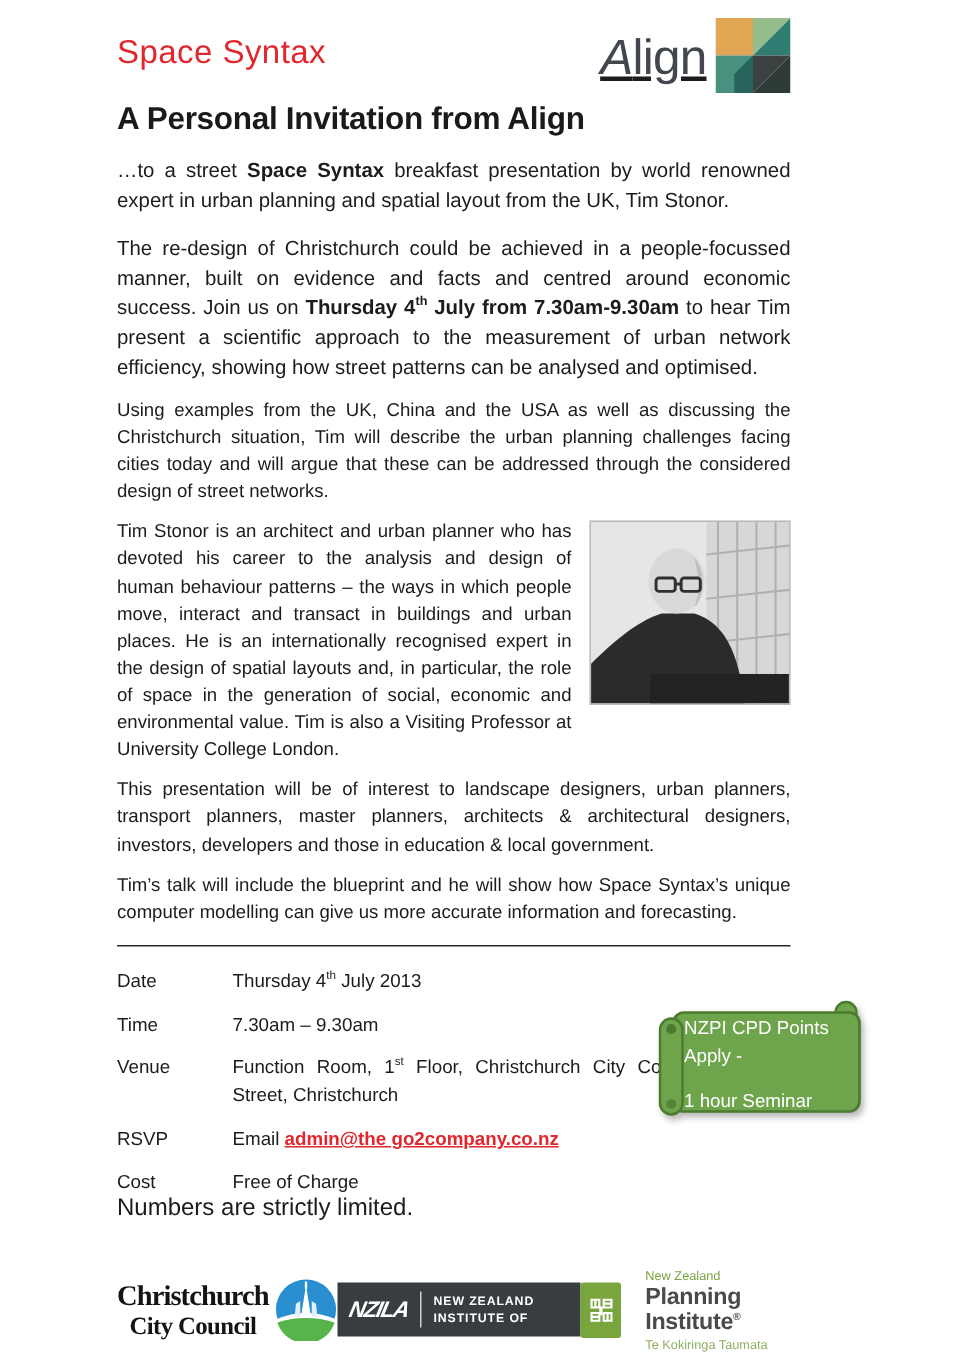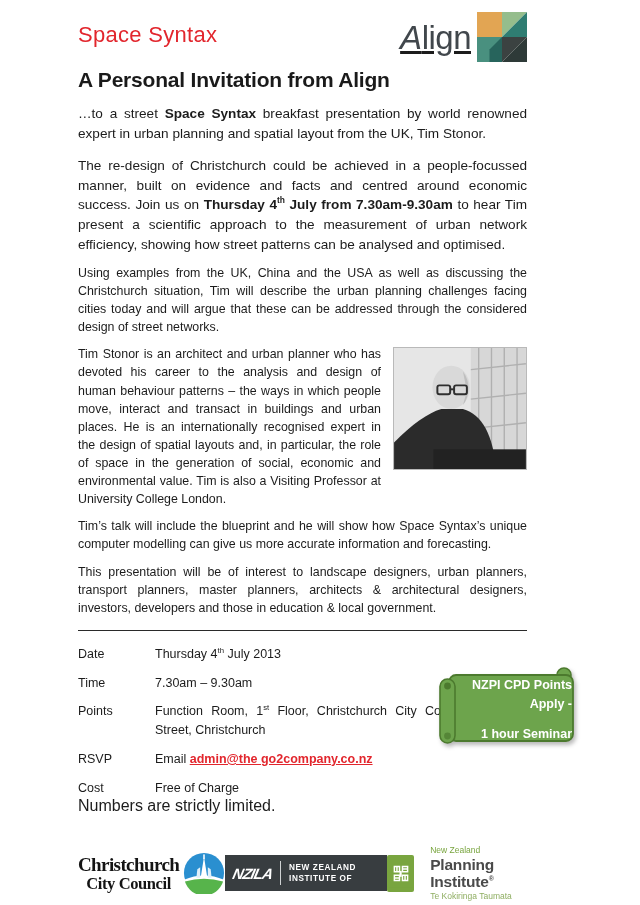--- a/index.html
+++ b/index.html
@@ -39,21 +39,21 @@
   
   .divider{margin-top:13px;border:none;border-top:1.4px solid #2a2a2a;}
   .details{margin-top:14px;display:grid;grid-template-columns:77px 1fr;row-gap:10px;font-size:12.5px;line-height:1.5;}
   .dlabel{color:#1c1c1c;}
   .dvalue{color:#1c1c1c;}
   .justify{text-align:justify;padding-right:0px;}
   .email-link{color:#e2262d;font-weight:bold;text-decoration:underline;cursor:pointer;}
   
   .badge{position:absolute;left:436px;top:666px;width:142px;height:86px;filter:drop-shadow(2px 3px 2px rgba(0,0,0,.28));}
   .badge svg{position:absolute;inset:0;width:100%;height:100%;}
-  .badge-text{position:absolute;left:20px;right:6px;top:10px;text-align:right;color:#ffffff;font-weight:bold;font-size:12.5px;line-height:1.5;}
+  .badge-text{position:absolute;left:20px;right:6px;top:10px;text-align:left;color:#ffffff;font-weight:normal;font-size:12.5px;line-height:1.5;}
   .badge-line3{margin-top:11px;}
   
   .note{font-size:16px;font-weight:normal;}
   
   .footer{margin-top:30px;display:flex;justify-content:space-between;align-items:center;}
   .ccc{display:flex;align-items:center;gap:4px;}
   .ccc-text{font-family:"Liberation Serif", serif;font-weight:bold;color:#141414;text-align:center;line-height:1;}
   .ccc-l1{font-size:19px;letter-spacing:-.6px;}
   .ccc-l2{font-size:16.5px;letter-spacing:-.4px;margin-top:2px;}
   .ccc-icon{width:42px;height:42px;}
@@ -119,34 +119,34 @@
         <g fill="none" stroke="#2f2f2f" stroke-width="2">
           <rect x="44" y="38" width="13" height="9" rx="2"></rect>
           <rect x="61" y="38" width="13" height="9" rx="2"></rect>
           <line x1="57" y1="42" x2="61" y2="42"></line>
         </g>
       </svg>
     </div>
     <p>Tim Stonor is an architect and urban planner who has devoted his career to the analysis and design of human behaviour patterns – the ways in which people move, interact and transact in buildings and urban places. He is an internationally recognised expert in the design of spatial layouts and, in particular, the role of space in the generation of social, economic and environmental value. Tim is also a Visiting Professor at University College London.</p>
   </div>
 
+  <p class="small">This presentation will be of interest to landscape designers, urban planners, transport planners, master planners, architects &amp; architectural designers, investors, developers and those in education &amp; local government.</p>
+
   <p class="small">Tim’s talk will include the blueprint and he will show how Space Syntax’s unique computer modelling can give us more accurate information and forecasting.</p>
-
-  <p class="small">This presentation will be of interest to landscape designers, urban planners, transport planners, master planners, architects &amp; architectural designers, investors, developers and those in education &amp; local government.</p>
 
   <hr class="divider">
 
   <div class="details">
     <div class="dlabel">Date</div>
     <div class="dvalue"><span>Thursday 4</span><sup>th</sup><span> July 2013</span></div>
 
     <div class="dlabel">Time</div>
     <div class="dvalue">7.30am – 9.30am</div>
 
-    <div class="dlabel">Points</div>
+    <div class="dlabel">Venue</div>
     <div class="dvalue justify"><span>Function Room, 1</span><sup>st</sup><span> Floor, Christchurch City Council, Hereford Street, Christchurch</span></div>
 
     <div class="dlabel">RSVP</div>
     <div class="dvalue"><span>Email </span><a class="email-link">admin@the go2company.co.nz</a></div>
 
     <div class="dlabel">Cost</div>
     <div class="dvalue">Free of Charge</div>
   </div>
 
   <div class="badge">

